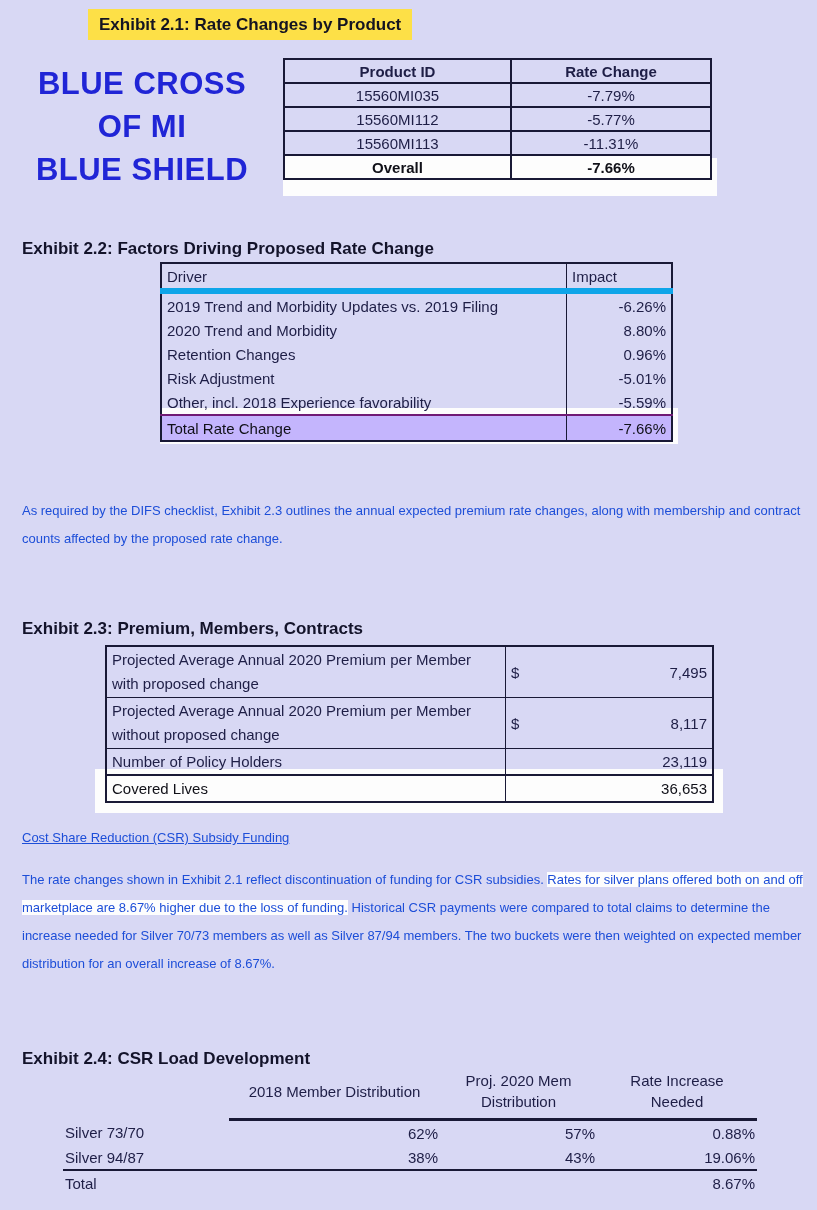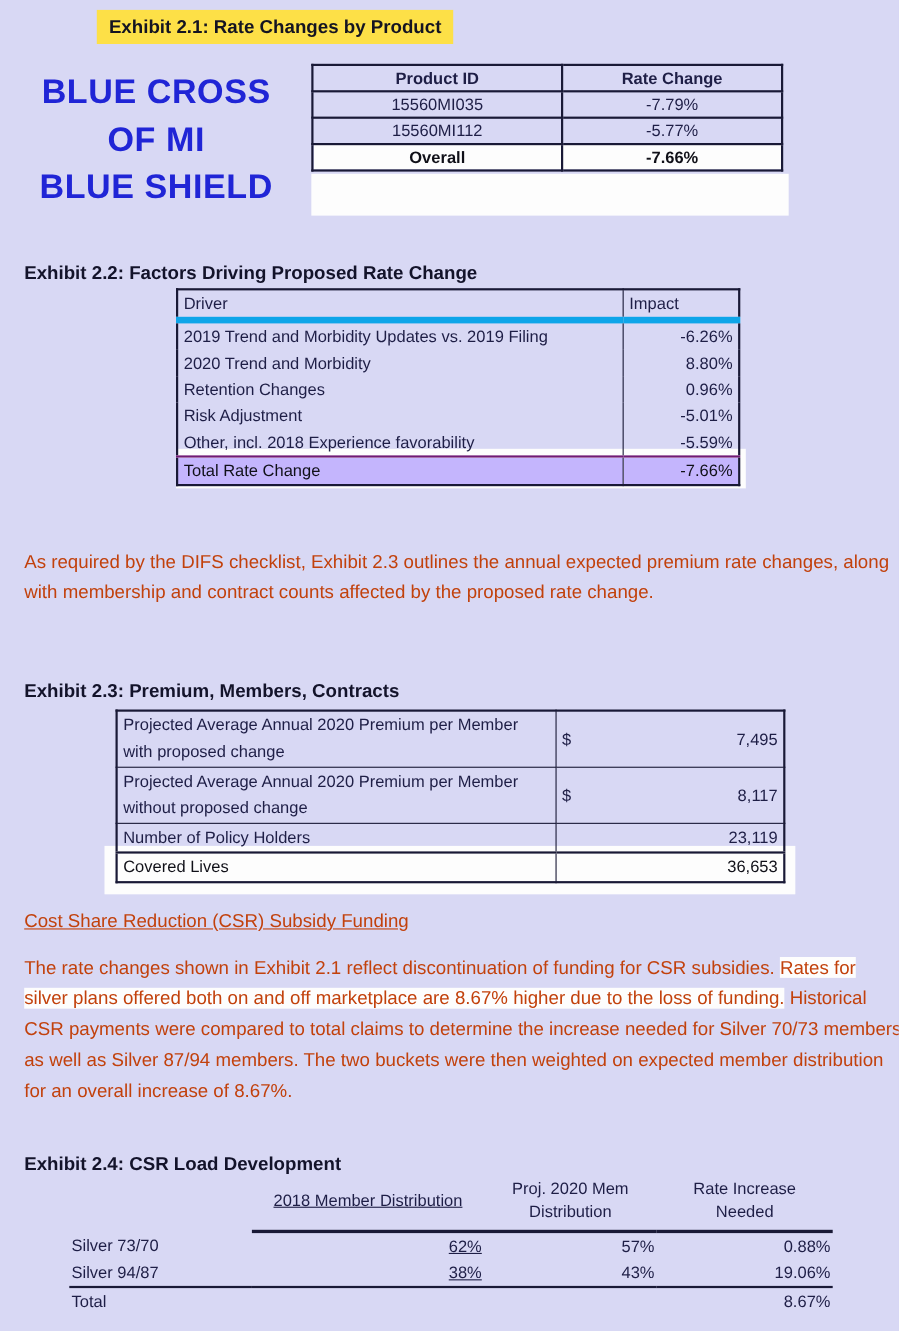--- a/index.html
+++ b/index.html
@@ -29,21 +29,21 @@
     text-align:center;
     color:#2025d6;
     font-size:31px; font-weight:bold;
     line-height:43px; letter-spacing:0.5px;
   }
 
   .heading {
     font-weight:bold; font-size:17px; color:#13132a; white-space:nowrap;margin-top:20px;
   }
   .para {
-    font-size:17px; line-height:28px; color:#c2410c;
+    font-size:13px; line-height:28px; color:#1d4ed8;
   }
 
   .twrap { position:absolute; }
   .backing { position:absolute; background:#fdfdfd; z-index:0; }
   table { border-collapse:collapse; position:relative; z-index:1; font-size:15px; color:#1e1e46; table-layout:fixed; }
   td, th { padding:0 5px; overflow:hidden; }
 
   
   #t1 { }
   #t1 th, #t1 td { border:2px solid #191936; height:22px; text-align:center; }
@@ -71,21 +71,21 @@
   #t3 .money { display:flex; justify-content:space-between; align-items:center; }
   #t3 tr.footer td { background:#fdfdfd; border-top:2px solid #191936; color:#101018; }
 
   
   #t4 { font-size:15px; }
   #t4 th { font-weight:normal; height:54px; vertical-align:middle; text-align:center; line-height:21px; }
   #t4 th.rowlab { text-align:left; }
   #t4 th.num { border-bottom:3px solid #191936; }
   #t4 td { height:24px; }
   #t4 .rowlab { width:159px; text-align:left; padding-left:2px; }
-  #t4 .n1 { width:201px;text-decoration:underline; }
+  #t4 .n1 { width:201px; }
   #t4 .n2 { width:147px; }
   #t4 .n3 { width:150px; }
   #t4 td.num { text-align:right; padding-right:2px; }
   #t4 tr.total td { border-top:2px solid #191936; }
 
   .underlined { text-decoration:underline; }
   .hl { background:#fdfdfd; }
 </style>
 </head>
 <body>
@@ -109,20 +109,24 @@
     </thead>
     <tbody>
       <tr>
         <td class="c1">15560MI035</td>
         <td class="c2">-7.79%</td>
       </tr>
       <tr>
         <td class="c1">15560MI112</td>
         <td class="c2">-5.77%</td>
       </tr>
+      <tr>
+        <td class="c1">15560MI113</td>
+        <td class="c2">-11.31%</td>
+      </tr>
       <tr class="footer">
         <td class="c1">Overall</td>
         <td class="c2">-7.66%</td>
       </tr>
     </tbody>
   </table>
 </div>
 
 <div class="abs heading" style="left:22px; top:219px;">Exhibit 2.2: Factors Driving Proposed Rate Change</div>
 

